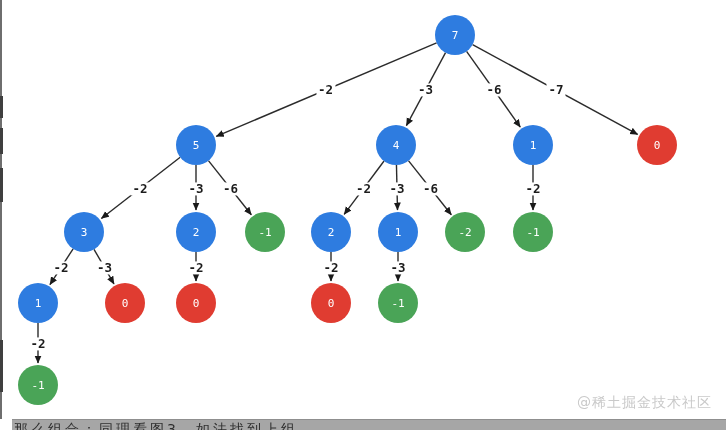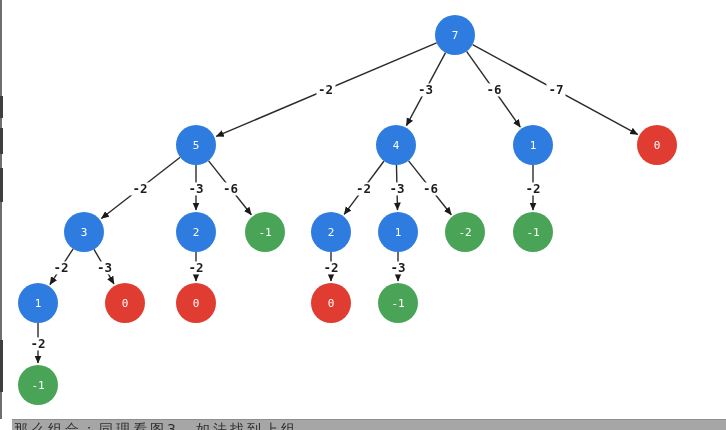--- a/index.html
+++ b/index.html
@@ -110,18 +110,19 @@
       <div class="edge-label" style="left: 398px; top: 267.5px; color: rgb(28, 28, 28);">-3</div>
       <div class="edge-label" style="left: 38px; top: 344px; color: rgb(28, 28, 28);">-2</div>
     </div>
 
   <div class="left-line"></div>
   <div class="left-mark" style="top:96px;height:22px;"></div>
   <div class="left-mark" style="top:128px;height:26px;"></div>
   <div class="left-mark" style="top:168px;height:34px;"></div>
   <div class="left-mark" style="top:340px;height:52px;"></div>
 
+  <div class="watermark">@稀土掘金技术社区</div>
 
   <div class="footer-strip">
     <span class="footer-text">那么组合：同理看图3，如法找到上组</span>
   </div>
 
 </div>
 
 </body></html>

